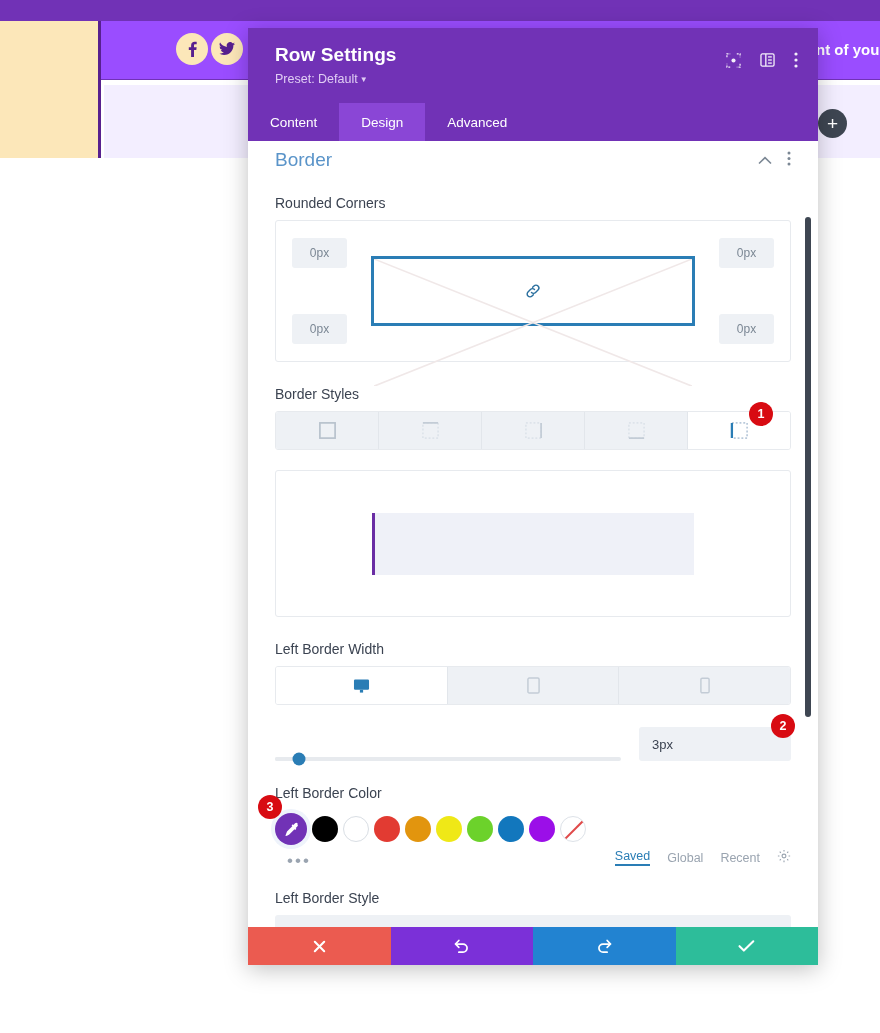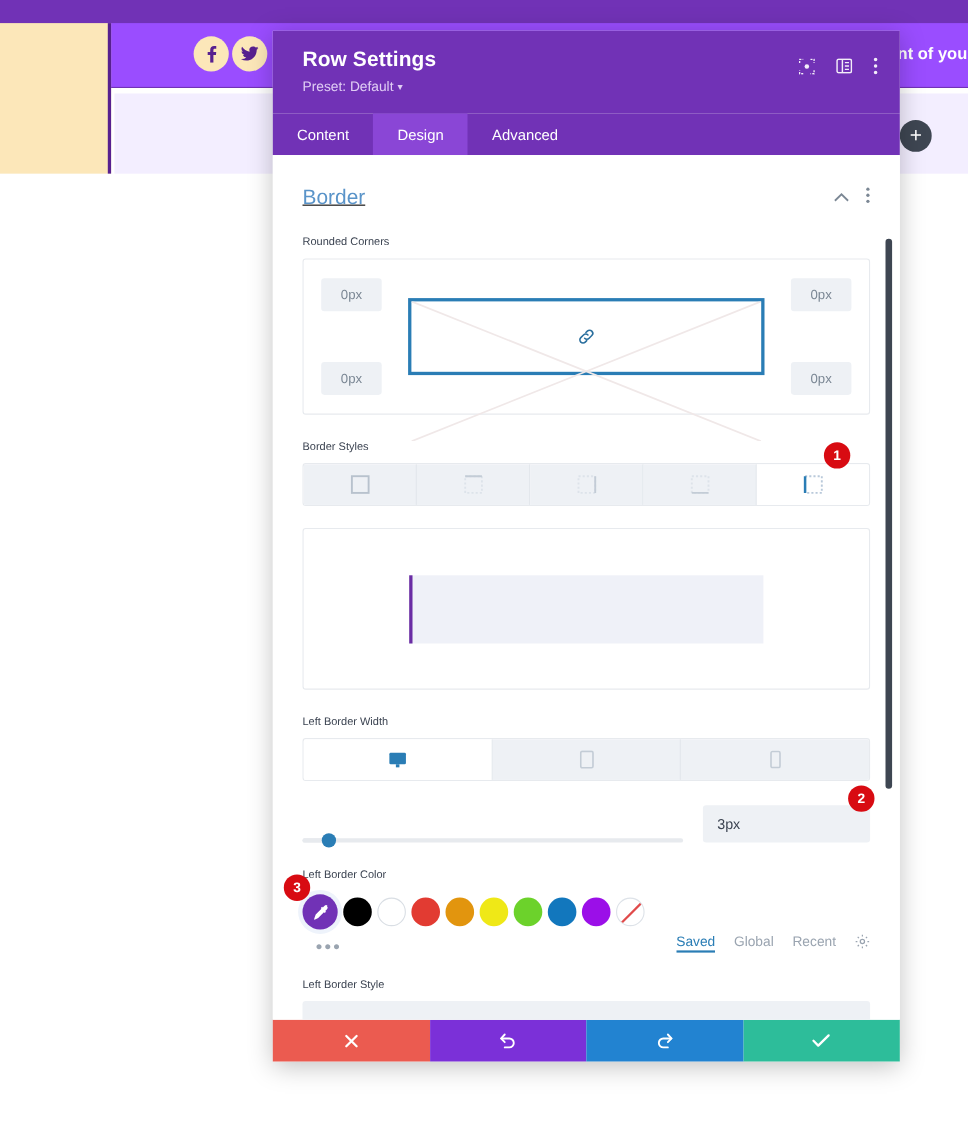--- a/index.html
+++ b/index.html
@@ -46,25 +46,25 @@
   .m-tabs { background: #7132b6; display: flex; height: 38px; align-items: stretch; }
   .m-tab { color: #ffffff; font-size: 13.5px; display: flex; align-items: center; padding: 0 22px; cursor: pointer; }
   .m-tab.active { background: #8a46d6; text-align: center; }
 
   .m-body { flex: 1; overflow: hidden; position: relative; background: #ffffff; padding: 0 27px; }
 
   .scrolltrack { position: absolute; right: 2px; top: 0; width: 14px; height: 100%; }
   .scrollthumb { position: absolute; right: 5px; top: 76px; width: 6px; height: 500px;
                  background: #3e4652; border-radius: 3px; }
 
-  .sec-head { display: flex; align-items: center; padding-top: 28px; text-decoration: underline; }
+  .sec-head { display: flex; align-items: center; padding-top: 8px; }
   .sec-title { color: #5a94c9; font-size: 19px; flex: 1; }
   .sec-ctrl { display: flex; align-items: center; gap: 15px; color: #7b8794; }
 
-  .field-label { font-size: 10px; color: #3b4351; margin-top: 24px; margin-bottom: 9px; }
+  .field-label { font-size: 14px; color: #3b4351; margin-top: 24px; margin-bottom: 9px; }
 
   
   .rc-box { border: 1px solid #e7eaee; border-radius: 3px; height: 142px; position: relative; background: #fff; }
   .rc-in { position: absolute; width: 55px; height: 30px; background: #eef1f5; border-radius: 3px;
            display: flex; align-items: center; justify-content: center; font-size: 12px; color: #7b8794; }
   .rc-in.tl { left: 16px; top: 17px; }
   .rc-in.tr { right: 16px; top: 17px; }
   .rc-in.bl { left: 16px; bottom: 17px; }
   .rc-in.br { right: 16px; bottom: 17px; }
   .rc-rect { position: absolute; left: 95px; top: 35px; right: 95px; height: 70px;
@@ -105,21 +105,21 @@
   .sw-row { display: flex; align-items: center; gap: 5px; margin-top: 12px; position: relative; }
   .sw { width: 26px; height: 26px; border-radius: 50%; cursor: pointer; }
   .sw.first { width: 32px; height: 32px; box-shadow: 0 0 0 4px #eef3fb; display: flex;
               align-items: center; justify-content: center; color: #fff; }
   .sw.ring { border: 1px solid #d9dee4; }
   .sw.none { background: #fff; border: 1px solid #dde2e8; position: relative; overflow: hidden; }
   .sw.none::after { content: ""; position: absolute; left: -4px; top: 11px; width: 36px; height: 2px;
                     background: #e04a4a; transform: rotate(-45deg); }
   .dots { color: #9aa4b0; font-size: 17px; letter-spacing: 2px; margin-top: 6px; margin-left: 12px; line-height: 8px;}
   .sw-foot { display: flex; align-items: center; justify-content: space-between; margin-top: 4px; }
-  .sw-tabs { display: flex; align-items: flex-start; gap: 17px; font-size: 12.5px; }
+  .sw-tabs { display: flex; align-items: center; gap: 17px; font-size: 12.5px; }
   .sw-tabs .t { color: #9aa4b0; cursor: pointer; }
   .sw-tabs .t.active { color: #2a7db5; border-bottom: 2px solid #2a7db5; padding-bottom: 1px; }
 
   
   .sel { height: 34px; background: #eef1f5; border-radius: 3px; display: flex; align-items: center;
          padding: 0 13px; font-size: 13px; color: #3b4351; justify-content: space-between; margin-bottom: 22px; }
 
   
   .m-foot { display: flex; height: 38px; }
   .fbtn { flex: 1; display: flex; align-items: center; justify-content: center; color: #fff; cursor: pointer; font-size: 14px; }

